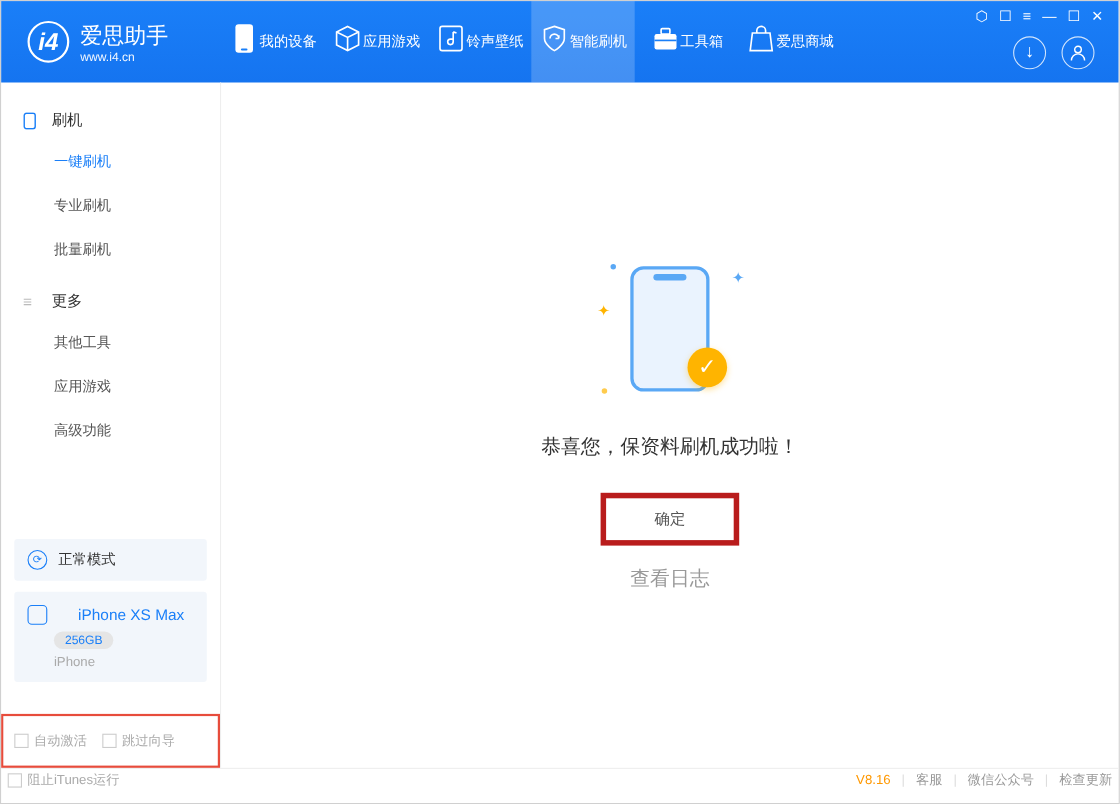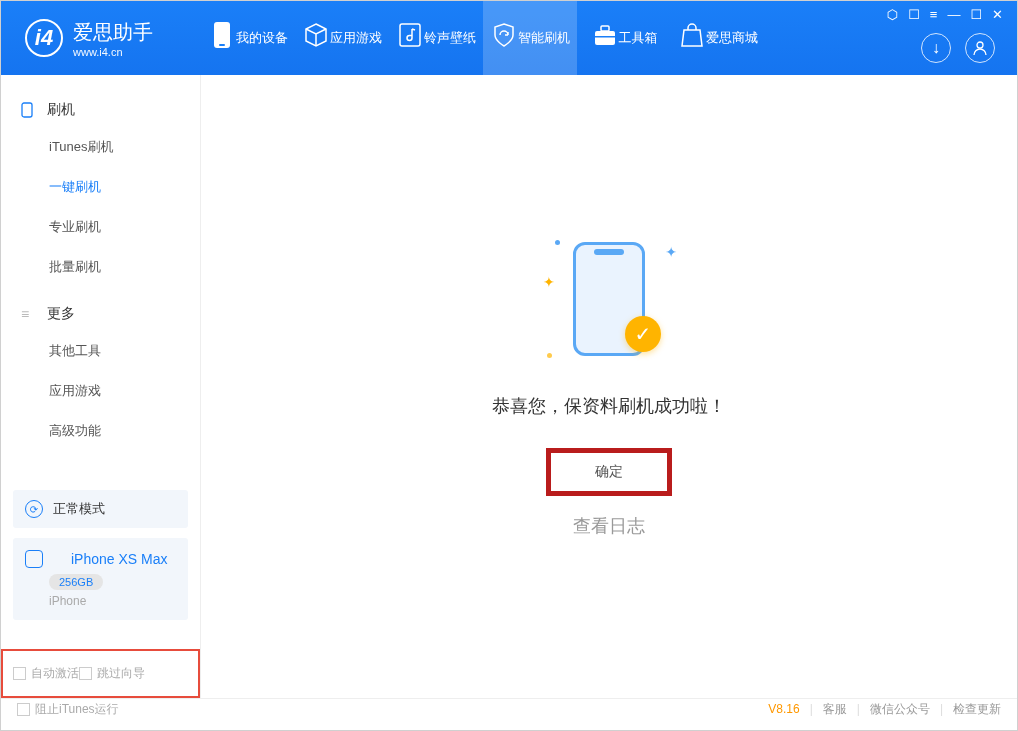--- a/index.html
+++ b/index.html
@@ -31,41 +31,41 @@
 
 .device-panel { position: absolute; bottom: 78px; left: 12px; right: 12px; }
 .mode-row { background: #f2f6fb; border-radius: 3px; padding: 10px 12px; display: flex; align-items: center; margin-bottom: 10px; }
 .mode-row .micon { width: 18px; height: 18px; border: 1.5px solid #1a7ff8; border-radius: 50%; margin-right: 10px; display: inline-flex; align-items: center; justify-content: center; color: #1a7ff8; font-size: 10px; }
 .device-card { background: #f2f6fb; border-radius: 3px; padding: 12px; }
 .device-card .name { color: #1a7ff8; font-size: 14px; font-weight: 500; display: flex; align-items: center; gap: 20px; }
 .device-card .name .dicon { width: 18px; height: 18px; border: 1.5px solid #1a7ff8; border-radius: 4px; margin-right: 8px; }
 .device-card .cap { display: inline-block; margin-top: 6px; background: #e5e5e5; color: #1a7ff8; font-size: 11px; padding: 2px 10px; border-radius: 10px; margin-left: 24px; }
 .device-card .type { color: #aaa; font-size: 12px; margin-top: 4px; margin-left: 24px; }
 
-.bottom-opts { position: absolute; bottom: 0; left: 0; right: 0; border: 2px solid #e74c3c; padding: 14px 10px; display: flex; }
+.bottom-opts { position: absolute; bottom: 0; left: 0; right: 0; border: 2px solid #e74c3c; padding: 14px 10px; display: flex; gap: 14px; }
 .chk { display: flex; align-items: center; font-size: 12px; color: #aaa; cursor: pointer; }
 .chk .box { width: 13px; height: 13px; border: 1px solid #ccc; margin-right: 5px; }
 
 .main { flex: 1; display: flex; flex-direction: column; align-items: center; justify-content: center; }
 .success-ill { position: relative; width: 140px; height: 130px; margin-bottom: 28px; }
 .phone { position: absolute; left: 34px; top: 6px; width: 72px; height: 114px; border: 3px solid #5aa8f5; border-radius: 12px; background: #eaf3fe; }
 .phone::before { content: ""; position: absolute; top: 4px; left: 50%; transform: translateX(-50%); width: 30px; height: 6px; background: #5aa8f5; border-radius: 3px; }
 .check-badge { position: absolute; right: 18px; bottom: 14px; width: 36px; height: 36px; background: #ffb400; border-radius: 50%; display: flex; align-items: center; justify-content: center; color: #fff; font-size: 20px; box-shadow: 0 2px 6px rgba(255,180,0,0.4); }
 .spark { position: absolute; color: #ffb400; font-size: 14px; }
 .spark.s1 { left: 4px; top: 38px; }
 .spark.s2 { right: 2px; top: 8px; color: #5aa8f5; }
 .dot { position: absolute; width: 5px; height: 5px; border-radius: 50%; background: #5aa8f5; }
 .dot.d1 { top: 4px; left: 16px; }
 .dot.d2 { bottom: 8px; left: 8px; background: #ffcb4d; }
 
 .success-text { font-size: 18px; color: #333; margin-bottom: 30px; }
 .ok-btn { border: 5px solid #b91c1c; background: #fff; padding: 10px 44px; font-size: 14px; color: #555; cursor: pointer; margin-bottom: 18px; }
 .log-link { color: #999; font-size: 18px; cursor: pointer; }
 
-.statusbar { height: 21px; border-top: 1px solid #eee; display: flex; align-items: center; padding: 0 16px; font-size: 12px; color: #999; }
+.statusbar { height: 21px; border-top: 1px solid #eee; display: flex; align-items: center; padding: 0 6px; font-size: 12px; color: #999; }
 .statusbar .left { display: flex; align-items: center; }
 .statusbar .right { margin-left: auto; display: flex; align-items: center; gap: 10px; }
 .statusbar .sep { color: #ddd; }
 .statusbar .link { cursor: pointer; }
 .version { color: #ff9800; }
 </style>
 </head>
 <body>
 
 <div class="titlebar">
@@ -156,21 +156,20 @@
   <div class="sidebar">
     <div class="side-group">
       <div class="side-header">
         <span class="hicon">
             <svg width="12" height="16" viewBox="0 0 12 16">
               <rect x="1" y="1" width="10" height="14" rx="2" fill="none" stroke="#1a7ff8" stroke-width="1.3"></rect>
             </svg>
           </span>
         <span>刷机</span>
       </div>
-      <div class="side-item">iTunes刷机</div>
       <div class="side-item active">一键刷机</div>
       <div class="side-item">专业刷机</div>
       <div class="side-item">批量刷机</div>
     </div>
     <div class="side-group">
       <div class="side-header">
         <span class="hicon" style="color:#bbb">≡</span>
         <span>更多</span>
       </div>
       <div class="side-item">其他工具</div>

